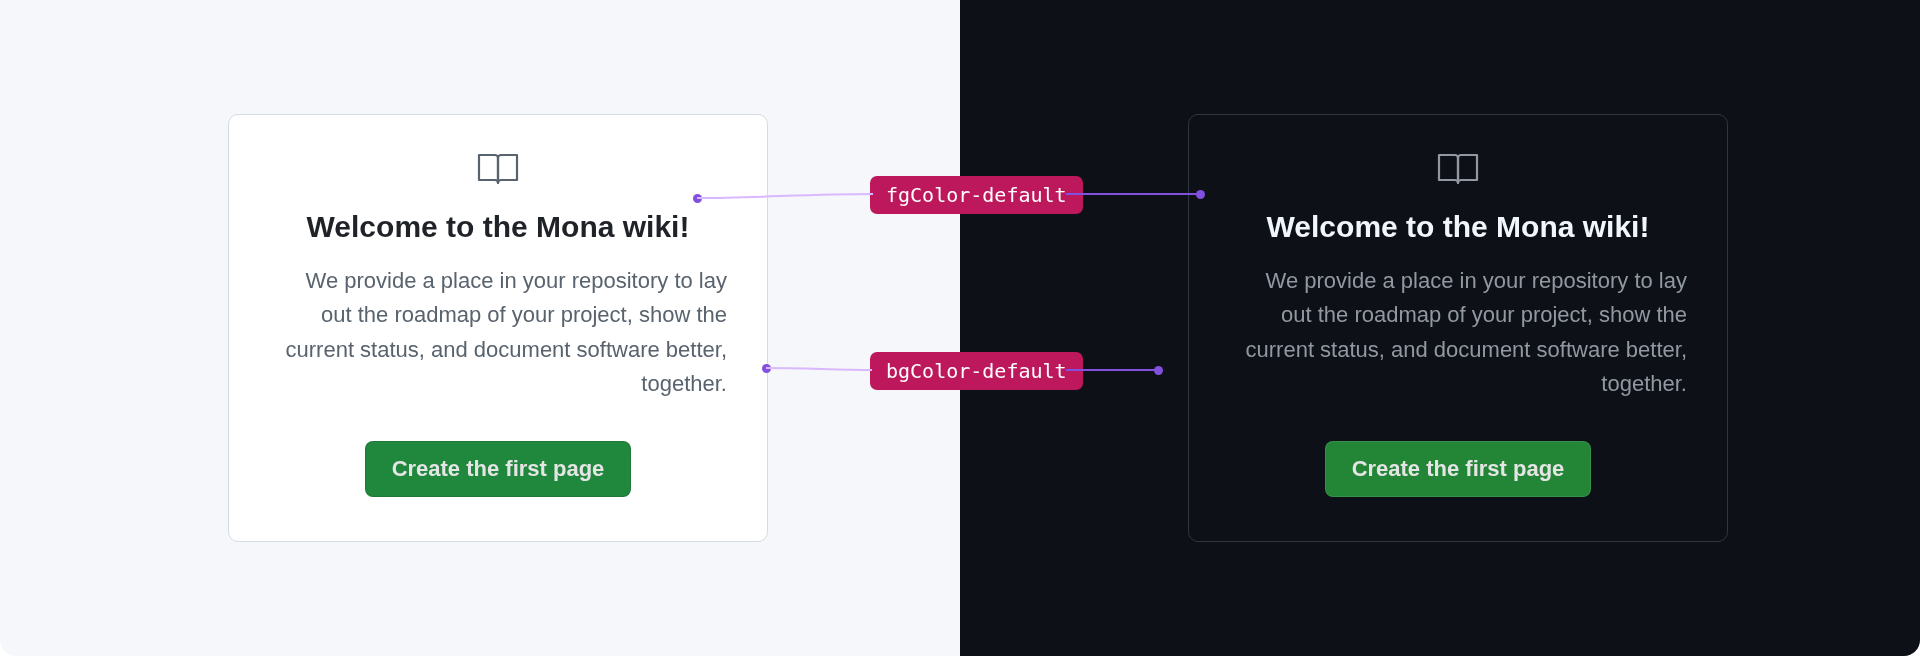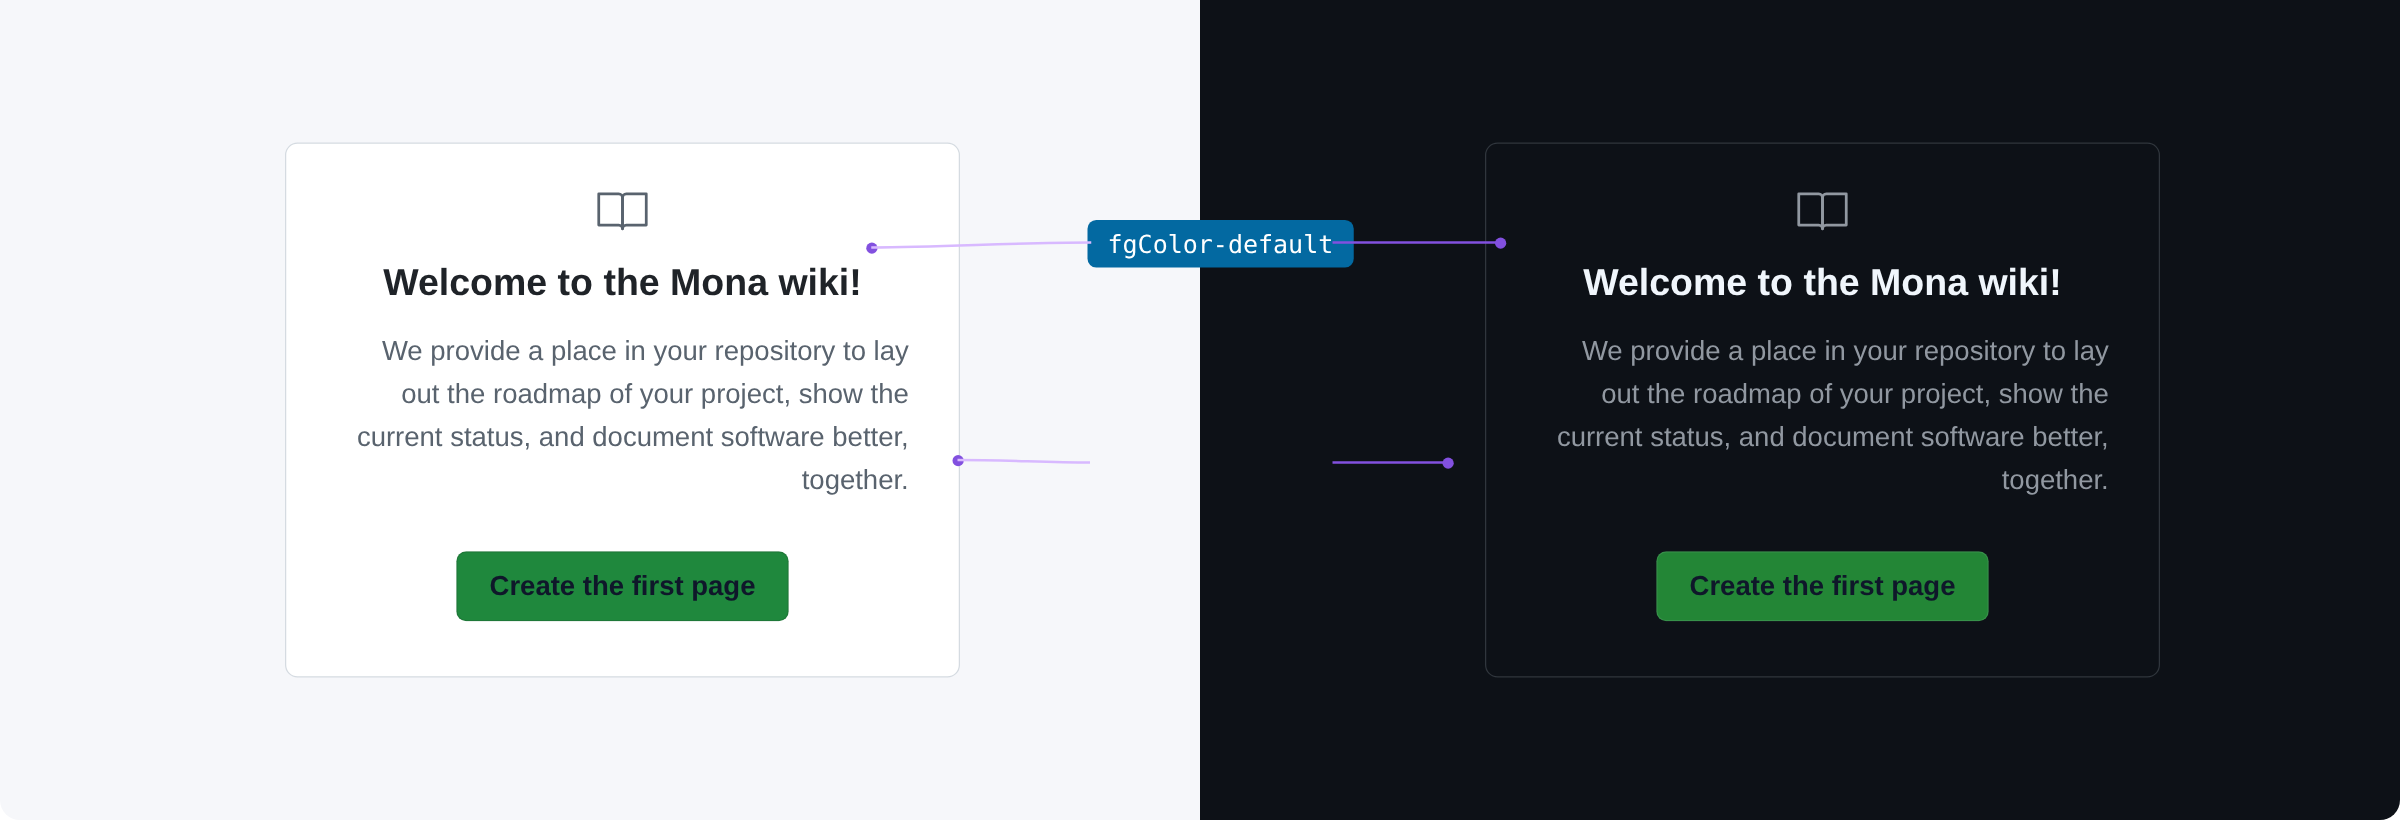--- a/index.html
+++ b/index.html
@@ -66,41 +66,41 @@
     max-width: 460px;
     text-align: right;
   }
   .light .card-desc { color: #59636e; }
   .dark  .card-desc { color: #9198a1; }
 
   .primary-btn {
     display: inline-block;
     font-size: 22px;
     font-weight: 600;
-    color: #0f172a;
+    color: #e5e5e5;
     background: #1f883d;
     border: 1px solid rgba(27,31,36,0.15);
     border-radius: 8px;
     padding: 14px 26px;
     cursor: pointer;
   }
   .dark .primary-btn {
     background: #238636;
     border-color: rgba(240,246,252,0.1);
   }
 
   
   .annotations {
     position: absolute;
     inset: 0;
     pointer-events: none;
   }
   .ann-label {
     position: absolute;
-    background: #0369a1;
+    background: #be185d;
     color: #ffffff;
     font-family: ui-monospace, SFMono-Regular, Menlo, Consolas, monospace;
     font-size: 20px;
     padding: 7px 16px;
     border-radius: 7px;
     white-space: nowrap;
   }
   .dot {
     position: absolute;
     width: 9px;
@@ -153,20 +153,21 @@
   <div class="dot" style="left:693px; top:194px;"></div>
   <div class="dot" style="left:1196px; top:190px;"></div>
 
   <svg class="connector" style="left:697px; top:176px;" width="180" height="30">
     <path class="light-side" d="M0 22 C60 22 110 18 176 18"></path>
   </svg>
   <svg class="connector" style="left:1066px; top:176px;" width="140" height="30">
     <path class="dark-side" d="M0 18 C50 18 90 18 134 18"></path>
   </svg>
 
+  <div class="ann-label" style="left:870px; top:352px;">bgColor-default</div>
 
   <div class="dot" style="left:762px; top:364px;"></div>
   <div class="dot" style="left:1154px; top:366px;"></div>
 
   <svg class="connector" style="left:766px; top:352px;" width="110" height="30">
     <path class="light-side" d="M0 16 C40 16 70 18 106 18"></path>
   </svg>
   <svg class="connector" style="left:1066px; top:352px;" width="96" height="30">
     <path class="dark-side" d="M0 18 C35 18 60 18 92 18"></path>
   </svg>

